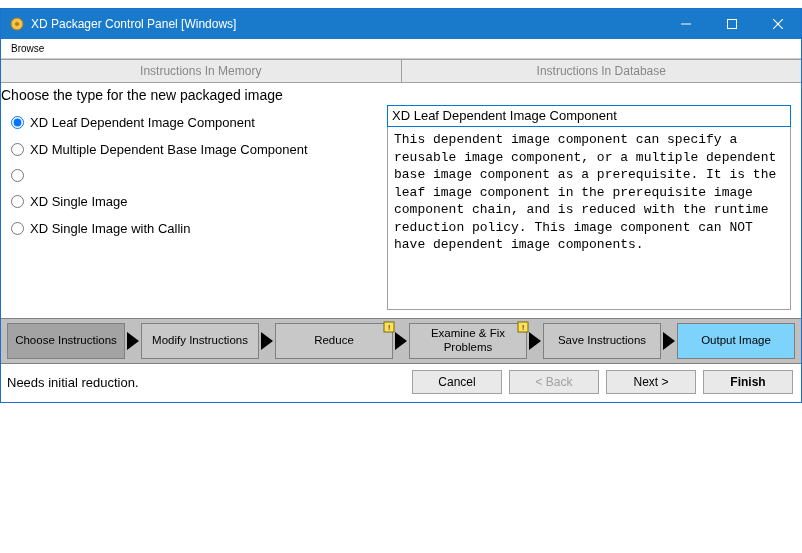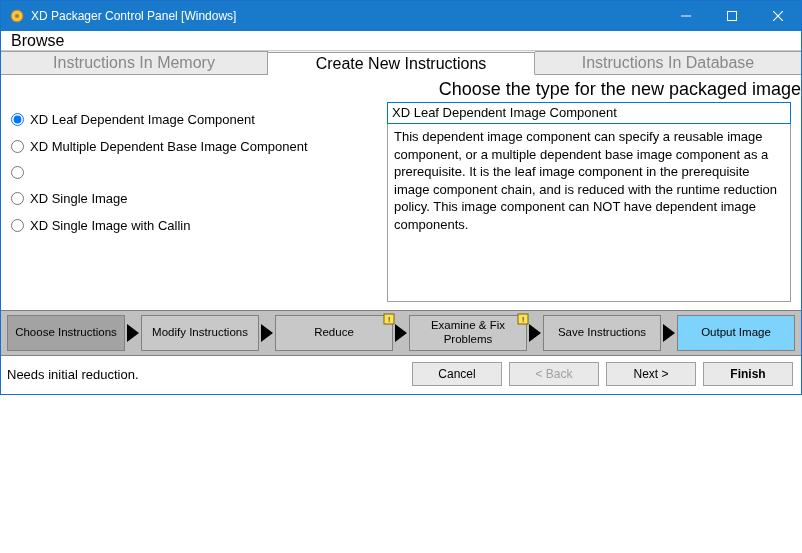--- a/index.html
+++ b/index.html
@@ -1,36 +1,36 @@
 <!DOCTYPE html>
 <html><head>
 <meta charset="utf-8">
 <style>
   * { box-sizing: border-box; }
   html, body { margin: 0; padding: 0; font-family: "Segoe UI", Tahoma, sans-serif; font-size: 12px; }
-  .window { width: 802px; height: 395px; border: 1px solid #1a6fd1; background: #fff; display: flex; flex-direction: column; }
+  .window { width: 802px; height: 395px; border: 1px solid #1a6fd1; background: #fff; display: flex; flex-direction: column; margin-top: 8px; }
   .titlebar { height: 30px; background: #1979ca; color: #fff; display: flex; align-items: center; padding: 0 0 0 8px; }
   .titlebar .icon { width: 16px; height: 16px; margin-right: 6px; }
   .titlebar .title { flex: 1; font-size: 12px; }
   .titlebar .win-controls { display: flex; height: 100%; }
   .titlebar .win-controls div { width: 46px; display: flex; align-items: center; justify-content: center; cursor: default; }
   .menubar { height: 20px; background: #fff; border-bottom: 1px solid #ccc; display: flex; align-items: center; padding-left: 4px; }
-  .menubar .menu-item { padding: 2px 6px; font-size: 16px; }
+  .menubar .menu-item { padding: 2px 6px; font-size: 10px; }
   .tabs { display: flex; height: 24px; border-bottom: 1px solid #a0a0a0; background: #f0f0f0; }
-  .tab { flex: 1; text-align: center; line-height: 22px; border-right: 1px solid #a0a0a0; font-size: 16px; color: #888; background: #eaeaea; border-top: 1px solid #a0a0a0; }
+  .tab { flex: 1; text-align: center; line-height: 22px; border-right: 1px solid #a0a0a0; font-size: 12px; color: #888; background: #eaeaea; border-top: 1px solid #a0a0a0; }
   .tab:last-child { border-right: none; }
   .tab.active { background: #fff; color: #000; border-bottom: 1px solid #fff; position: relative; top: 1px; }
-  .heading { text-align: right; font-size: 18px; padding: 4px 0 2px 0; }
+  .heading { text-align: left; font-size: 14px; padding: 4px 0 2px 0; }
   .main { flex: 1; display: flex; padding: 0 10px 8px 10px; gap: 6px; overflow: hidden; }
   .left-pane { width: 370px; padding-top: 4px; }
   .radio-row { display: flex; align-items: center; padding: 6px 0; font-size: 13px; }
   .radio-row input { margin: 0 6px 0 0; }
   .right-pane { flex: 1; display: flex; flex-direction: column; }
   .type-field { height: 22px; border: 1px solid #0078d7; padding: 2px 4px; font-size: 13px; background: #fff; }
-  .desc-field { flex: 1; border: 1px solid #a0a0a0; border-top: none; padding: 4px 6px; font-size: 13px; line-height: 1.35; overflow-y: scroll; background: #fff; }
+  .desc-field { flex: 1; border: 1px solid #a0a0a0; border-top: none; padding: 4px 6px; font-size: 13px; line-height: 1.35; overflow-y: scroll; background: #fff; font-family: Liberation Mono, monospace; }
   .stepper { background: #c0c0c0; border-top: 1px solid #808080; border-bottom: 1px solid #808080; padding: 4px 6px; display: flex; align-items: center; gap: 2px; }
   .step { position: relative; flex: 1; background: #c8c8c8; border: 1px solid #808080; text-align: center; font-size: 11.5px; line-height: 1.2; padding: 4px 2px; height: 36px; display: flex; align-items: center; justify-content: center; }
   .step.active { background: #a3a3a3; }
   .step.dark { background: #7dd3fc; }
   .arrow { width: 0; height: 0; border-top: 9px solid transparent; border-bottom: 9px solid transparent; border-left: 12px solid #000; }
   .step .badge-svg { position: absolute; top: -3px; right: -3px; }
   .footer { display: flex; align-items: center; padding: 6px 8px 8px 6px; gap: 7px; }
   .footer .status { flex: 1; font-size: 13px; }
   .footer button { width: 90px; height: 24px; font-size: 12px; background: #e9e9e9; border: 1px solid #a0a0a0; font-family: inherit; text-align: center; }
   .footer button.disabled { color: #a0a0a0; }
@@ -68,21 +68,20 @@
       </div>
     </div>
   </div>
 
   <div class="menubar">
     <span class="menu-item">Browse</span>
   </div>
 
   <div class="tabs">
     <div class="tab">Instructions In Memory</div>
-    <div class="tab active">Create New Instructions</div>
     <div class="tab">Instructions In Database</div>
   </div>
 
   <div class="heading">Choose the type for the new packaged image</div>
 
   <div class="main">
     <div class="left-pane">
       <label class="radio-row">
         <input type="radio" name="imgtype" checked="" style="">
         <span>XD Leaf Dependent Image Component</span>

